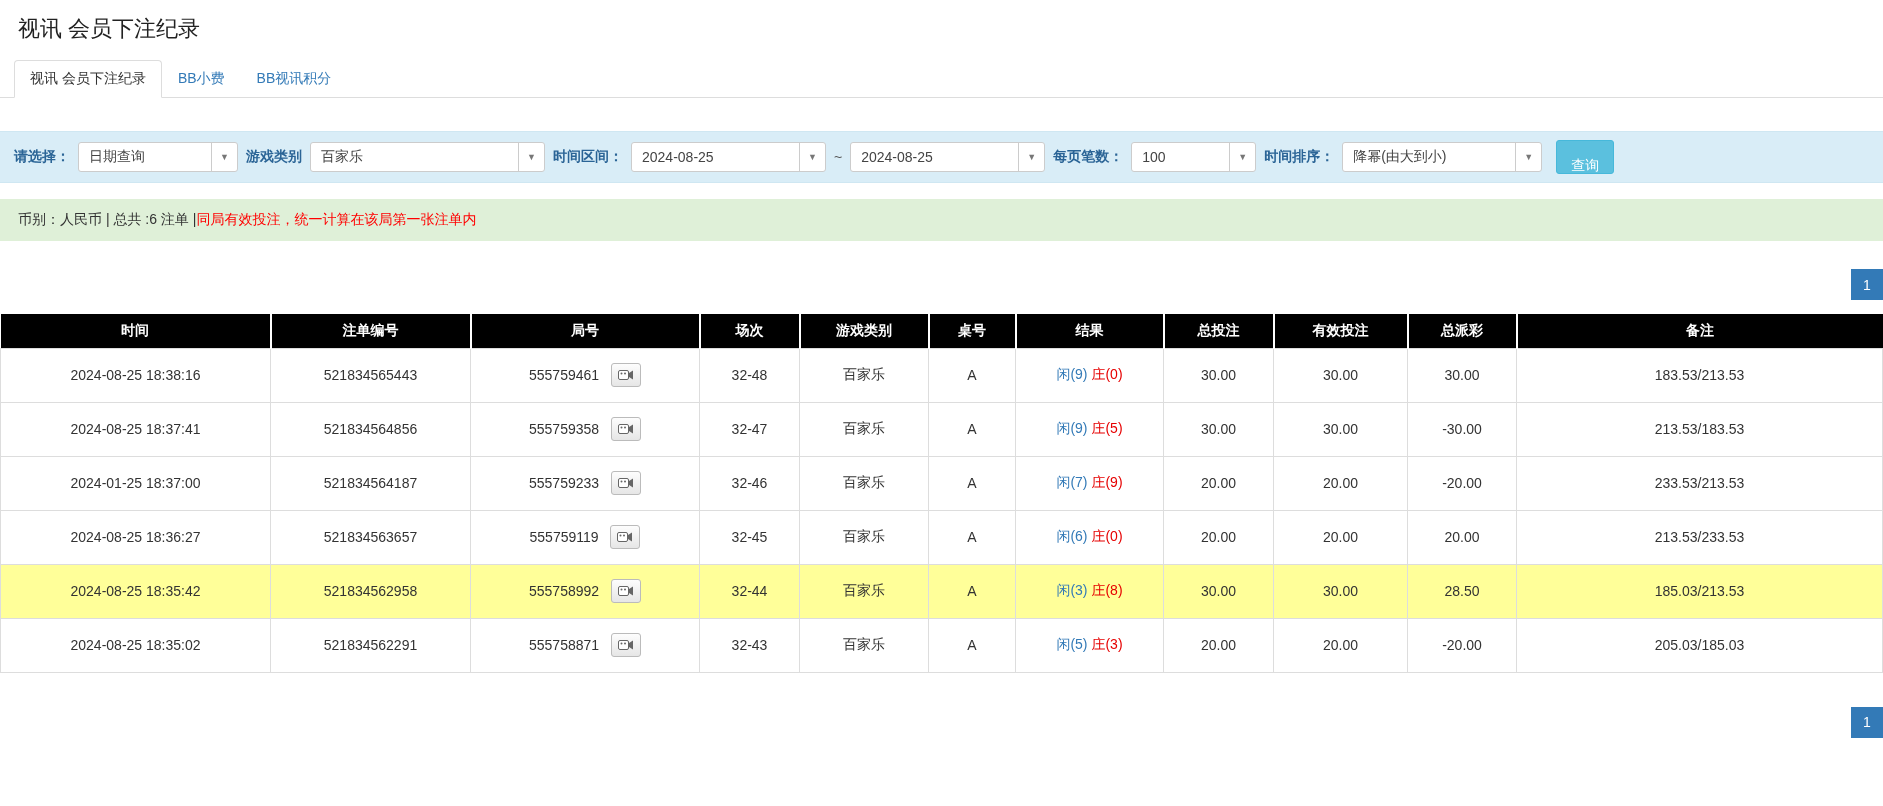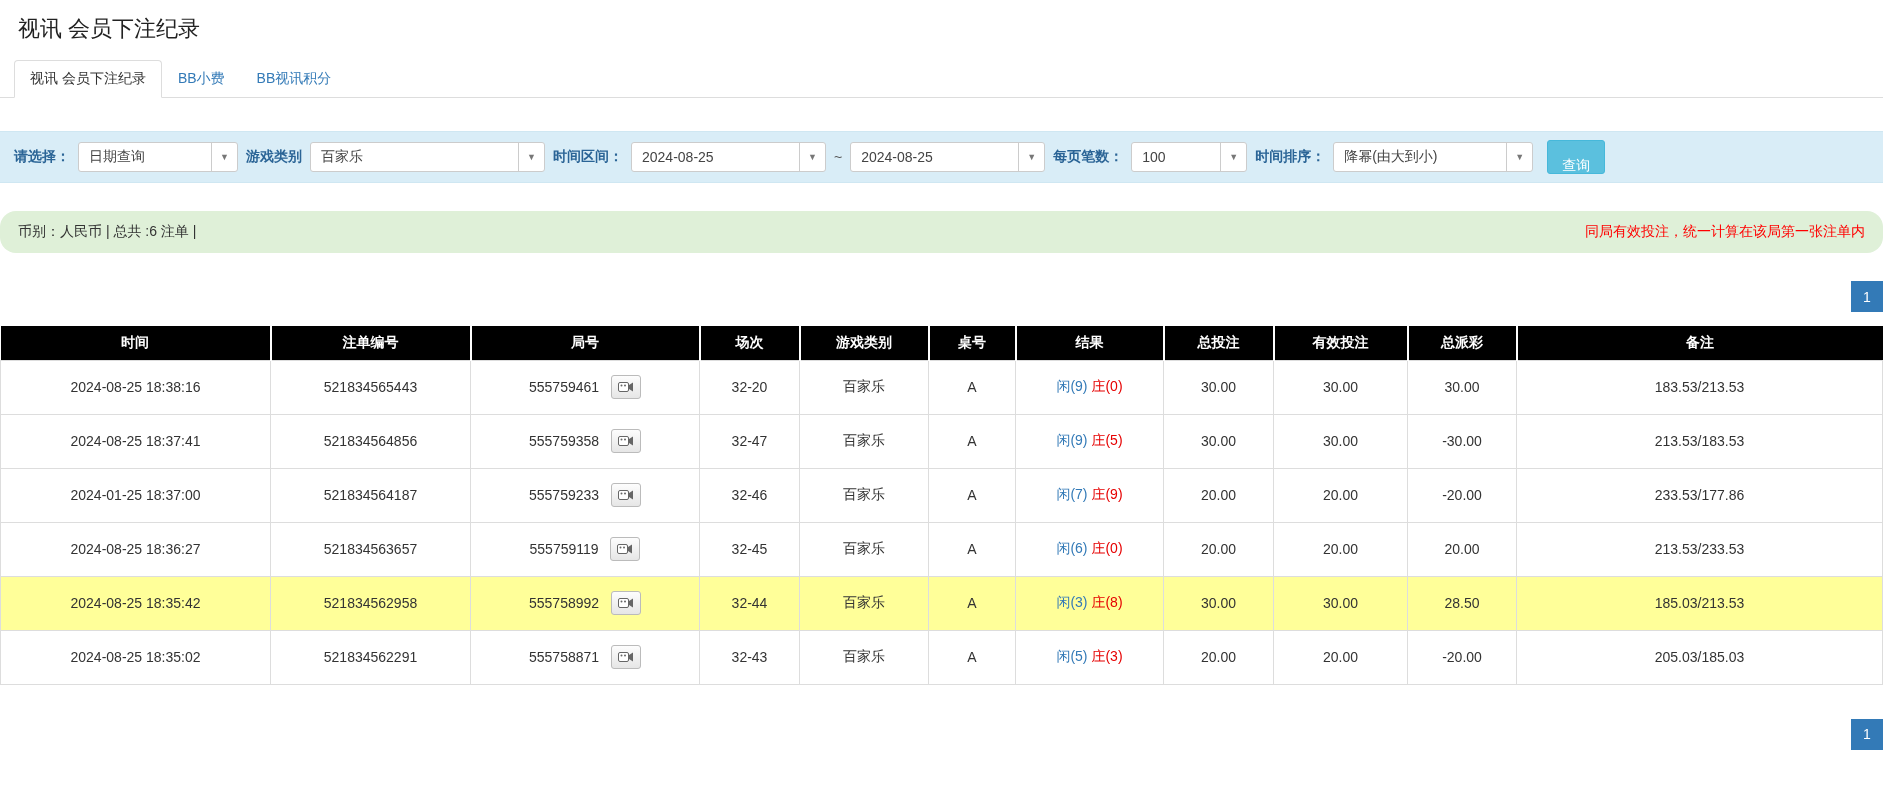--- a/index.html
+++ b/index.html
@@ -81,45 +81,43 @@
     border-left: 1px solid #ccc;
     display: flex;
     align-items: center;
     justify-content: center;
     color: #777;
     font-size: 9px;
   }
   .w-select { width: 160px; }
   .w-game   { width: 235px; }
   .w-date   { width: 195px; }
-  .w-size   { width: 116px; }
+  .w-size   { width: 125px; }
   .w-sort   { width: 200px; }
   .search-button {
     background: #5bc0de;
     border: 1px solid #46b8da;
     color: #fff;
     font-size: 14px;
     height: 30px;
     padding: 16px 14px;
     border-radius: 3px;
     margin-left: 6px;
     cursor: pointer;
     font-family: inherit;
   }
   
   .info-bar {
-    margin-top: 28px;
+    margin-top: 16px;
     background: #dff0d8;
     height: 42px;
     display: flex;
     align-items: center;
-    justify-content: space-between;
     padding: 0 18px;
     font-size: 14px;
-    border-radius: 16px;
   }
   .info-summary { color: #333; }
   .info-notice  { color: #f00; }
   
   .pagination { display: flex; justify-content: flex-end; }
   .pagination.top { margin-top: 28px; margin-bottom: 14px; }
   .pagination.bottom { margin-top: 34px; margin-bottom: 16px; }
   .page-btn {
     min-width: 32px;
     height: 31px;
@@ -281,21 +279,21 @@
       <span class="round-number">555759461</span>
       <button class="replay-btn">
         <svg width="16" height="12" viewBox="0 0 16 12">
           <rect x="0.5" y="1.5" width="10" height="9" rx="1.5" fill="#ffffff" stroke="#666" stroke-width="1"></rect>
           <polygon points="11,4 15,1.5 15,10.5 11,8" fill="#666"></polygon>
           <circle cx="3.5" cy="4.5" r="1" fill="#666"></circle>
           <circle cx="7" cy="4.5" r="1" fill="#666"></circle>
         </svg>
       </button>
     </td>
-    <td>32-20</td>
+    <td>32-48</td>
     <td>百家乐</td>
     <td>A</td>
     <td>
       <span class="result-player">闲(9)</span>
       <span class="result-banker">庄(0)</span>
     </td>
     <td class="bet-link">30.00</td>
     <td>30.00</td>
     <td>30.00</td>
     <td>183.53/213.53</td>
@@ -345,21 +343,21 @@
     <td>32-46</td>
     <td>百家乐</td>
     <td>A</td>
     <td>
       <span class="result-player">闲(7)</span>
       <span class="result-banker">庄(9)</span>
     </td>
     <td class="bet-link">20.00</td>
     <td>20.00</td>
     <td class="negative">-20.00</td>
-    <td>233.53/177.86</td>
+    <td>233.53/213.53</td>
   </tr>
 
   <tr>
     <td>2024-08-25 18:36:27</td>
     <td>521834563657</td>
     <td>
       <span class="round-number">555759119</span>
       <button class="replay-btn">
         <svg width="16" height="12" viewBox="0 0 16 12">
           <rect x="0.5" y="1.5" width="10" height="9" rx="1.5" fill="#ffffff" stroke="#666" stroke-width="1"></rect>

